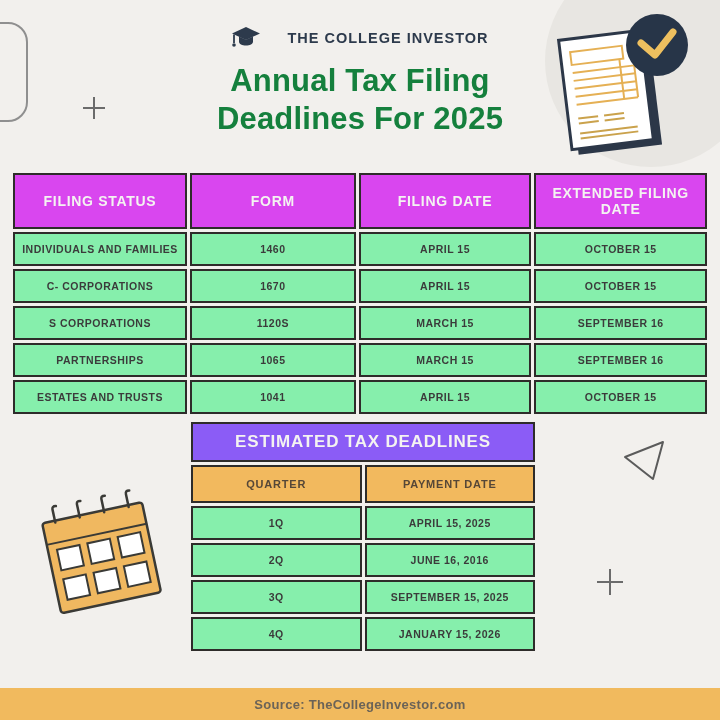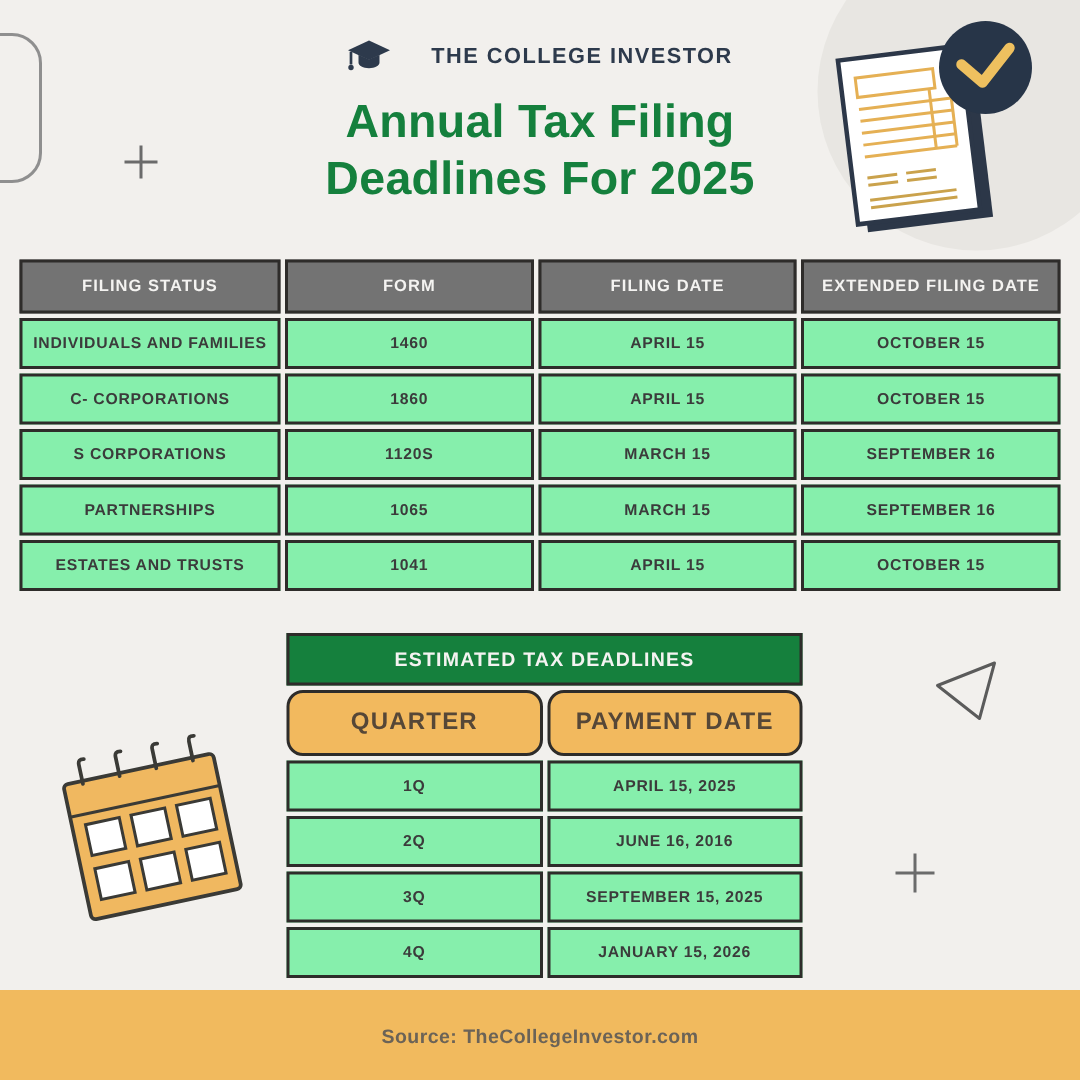--- a/index.html
+++ b/index.html
@@ -38,40 +38,40 @@
   th,td {
     border:2px solid #2e2c2a; text-align:center; font-weight:bold;
   }
   .filing-table-wrap { position:absolute; left:10px; top:170px; width:700px; }
   .filing-table-wrap table { width:100%; table-layout:fixed; }
   .filing-table-wrap col.c0 { width:25.4%; }
   .filing-table-wrap col.c1 { width:24.2%; }
   .filing-table-wrap col.c2 { width:25.2%; }
   .filing-table-wrap col.c3 { width:25.2%; }
   th.dark-head {
-    background:#737373; color:#f4f3f1; font-size:11px;
+    background:#d946ef; color:#f4f3f1; font-size:14px;
     letter-spacing:0.7px; padding:10px 2px;
   }
   td.body-cell {
     background:#86efac; color:#3b3b3b; font-size:10.5px;
     letter-spacing:0.5px; padding:9px 2px;
   }
   .estimated-table-wrap { position:absolute; left:188px; top:419px; width:350px; }
   .estimated-table-wrap table { width:100%; table-layout:fixed; }
   th.table-title-cell {
-    background:#15803d; color:#f4f3f1; font-size:13px;
+    background:#8b5cf6; color:#f4f3f1; font-size:17px;
     letter-spacing:0.8px; padding:8px 2px;text-align:center;
   }
   th.yellow-head {
-    background:#f2b95e; color:#564737; font-size:16px;
-    letter-spacing:0.8px; padding:11px 2px;border-radius:11px;
+    background:#f2b95e; color:#564737; font-size:11px;
+    letter-spacing:0.8px; padding:11px 2px;
   }
   
   .footer-bar {
-    position:absolute; left:0; bottom:0; width:720px; height:60px;
+    position:absolute; left:0; bottom:0; width:720px; height:32px;
     background:#f1ba5e; display:flex; align-items:center; justify-content:center;
   }
   .footer-text { font-size:13px; font-weight:600; color:#6b6357; letter-spacing:0.3px; }
 </style>
 </head>
 <body>
 
 <div class="decor rounded-rect-outline"></div>
 <div class="decor circle-bg"></div>
 
@@ -138,21 +138,21 @@
       <th class="dark-head">EXTENDED FILING DATE</th>
     </tr>
     <tr>
       <td class="body-cell">INDIVIDUALS AND FAMILIES</td>
       <td class="body-cell">1460</td>
       <td class="body-cell">APRIL 15</td>
       <td class="body-cell">OCTOBER 15</td>
     </tr>
     <tr>
       <td class="body-cell">C- CORPORATIONS</td>
-      <td class="body-cell">1860</td>
+      <td class="body-cell">1670</td>
       <td class="body-cell">APRIL 15</td>
       <td class="body-cell">OCTOBER 15</td>
     </tr>
     <tr>
       <td class="body-cell">S CORPORATIONS</td>
       <td class="body-cell">1120S</td>
       <td class="body-cell">MARCH 15</td>
       <td class="body-cell">SEPTEMBER 16</td>
     </tr>
     <tr>

